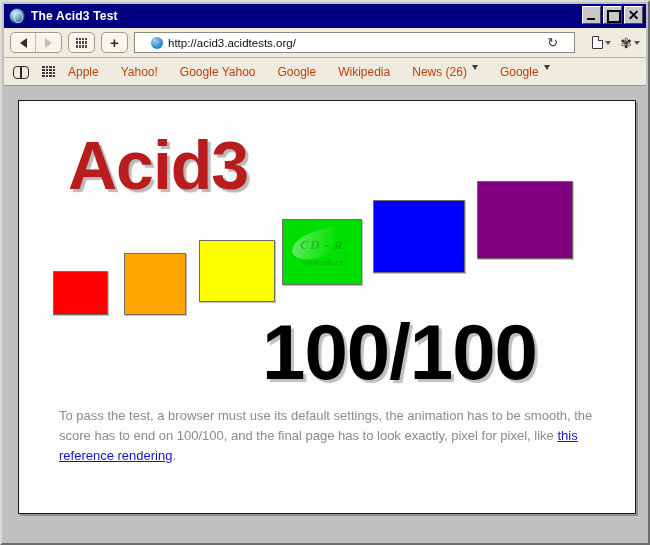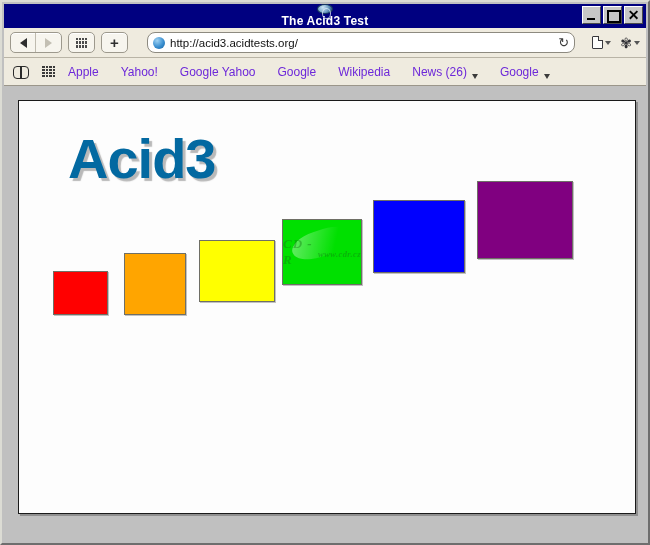--- a/index.html
+++ b/index.html
@@ -103,25 +103,25 @@
     width: 11px; height: 10px;
     display: grid;
     grid-template-columns: repeat(4, 1fr);
     grid-template-rows: repeat(3, 1fr);
     gap: 1px;
   }
   .dotgrid i { background: #4b4b4b; display: block; }
   #plus-btn { width: 27px; margin-left: 6px; justify-content: center;
               font-size: 15px; color: #2f2f2f; font-weight: bold; line-height: 1; }
   #urlbar {
-    flex: 1 1 auto; margin-left: 19px;
+    flex: 1 1 auto; margin-left: 6px;
     background: #ffffff; border: 1px solid #8d8a80;
-    border-radius: 8px; height: 21px;
+    border-radius: 0; height: 21px;
     display: flex; align-items: center;
-    padding: 0 5px;
+    padding: 0 16px;
     min-width: 0;
   }
   #fav-globe {
     width: 12px; height: 12px; border-radius: 50%;
     background: radial-gradient(circle at 35% 30%, #9fd2f2 0%, #3a8fd0 55%, #14609f 100%);
     flex: 0 0 auto; margin-right: 5px;
   }
   #url-text {
     font-size: 11.5px; color: #111; white-space: nowrap;
     overflow: hidden; text-overflow: ellipsis; flex: 1 1 auto;
@@ -184,59 +184,59 @@
   }
   .book-glyph::before { left: 0; border-radius: 4px 0 0 4px; }
   .book-glyph::after { right: 0; }
   .bmgrid {
     width: 13px; height: 11px;
     display: grid; grid-template-columns: repeat(4, 1fr);
     grid-template-rows: repeat(4, 1fr); gap: 1px;
   }
   .bmgrid i { background: #3a3a3a; display: block; }
   .bm-item {
-    font-size: 12px; color: #6d28d9;
+    font-size: 12px; color: #c2410c;
     margin-right: 22px; white-space: nowrap;
-    display: flex; align-items: flex-end;
+    display: flex; align-items: flex-start;
   }
   .bm-caret {
     width: 0; height: 0; margin-left: 5px;
     border-left: 3.5px solid transparent; border-right: 3.5px solid transparent;
     border-top: 5px solid #3b3b3b;
   }
 
   
   #viewport {
     position: absolute; left: 16px; top: 98px;
     width: 618px; height: 414px;
     background: #fdfdfd;
     border: 1px solid #1a1a1a;
     box-shadow: 2px 2px 0 #8f8f8f;
     overflow: hidden;
   }
   #acid3-word {
     position: absolute; left: 49px; top: 30px;
-    font-size: 56px; font-weight: bold; color: #0369a1;
+    font-size: 68px; font-weight: bold; color: #b91c1c;
     letter-spacing: -1px; line-height: 1;
     text-shadow: 3px 3px 1px rgba(130,130,130,.55);
   }
   #score-word {
     position: absolute; left: 243px; top: 212px;
     font-size: 78px; font-weight: bold; color: #000000;
     letter-spacing: -1px; line-height: 1;
     text-shadow: 3px 3px 1px rgba(130,130,130,.5);
   }
   .swatch {
     position: absolute;
     border: 1px solid #6f6f66;
     box-shadow: 1px 1px 0 rgba(120,120,120,.45);
   }
   #cdr-mark {
     position: absolute; left: 0; top: 0; right: 0; bottom: 0;
-    display: flex; flex-direction: row;
+    display: flex; flex-direction: column;
     align-items: center; justify-content: center;
     pointer-events: none;
   }
   #cdr-mark .cdr-main {
     font-family: "Liberation Serif", serif;
     font-style: italic; font-size: 13px; font-weight: bold;
     color: rgba(20,120,20,.42); letter-spacing: 1px;
   }
   #cdr-mark .cdr-url {
     font-family: "Liberation Serif", serif;
@@ -258,21 +258,21 @@
   }
   #page-link {
     color: #1414d6; text-decoration: underline;
   }
 </style>
 </head>
 <body>
 
 <div id="window">
 
-  <div id="titlebar" style="background: rgb(0, 0, 128); flex-direction: column;">
+  <div id="titlebar" style="background: rgb(0, 0, 128);">
     <div id="title-icon"></div>
     <div id="title-text">The Acid3 Test</div>
     <div id="win-buttons">
       <div class="win-btn wb-min"></div>
       <div class="win-btn wb-max"></div>
       <div class="win-btn">
         <span class="wb-close">✕</span>
       </div>
     </div>
   </div>
@@ -387,16 +387,20 @@
     <div class="swatch" id="sw-green" style="left: 263px; top: 118px; width: 80px; height: 66px; background: rgb(0, 224, 0);">
       <div id="cdr-swoosh"></div>
       <div id="cdr-mark">
         <span class="cdr-main">CD - R</span>
         <span class="cdr-url">www.cdr.cz</span>
       </div>
     </div>
     <div class="swatch" id="sw-blue" style="left: 354px; top: 99px; width: 92px; height: 73px; background: rgb(0, 0, 255);"></div>
     <div class="swatch" id="sw-purple" style="left: 458px; top: 80px; width: 96px; height: 78px; background: rgb(128, 0, 128);"></div>
 
-
+    <div id="score-word">100/100</div>
+
+    <div id="page-text">
+      <span>To pass the test, a browser must use its default settings, the animation has to be smooth, the score has to end on 100/100, and the final page has to look exactly, pixel for pixel, like </span><a id="page-link" href="#">this reference rendering</a><span>.</span>
+    </div>
 
   </div>
 </div>
 
 </body></html>

